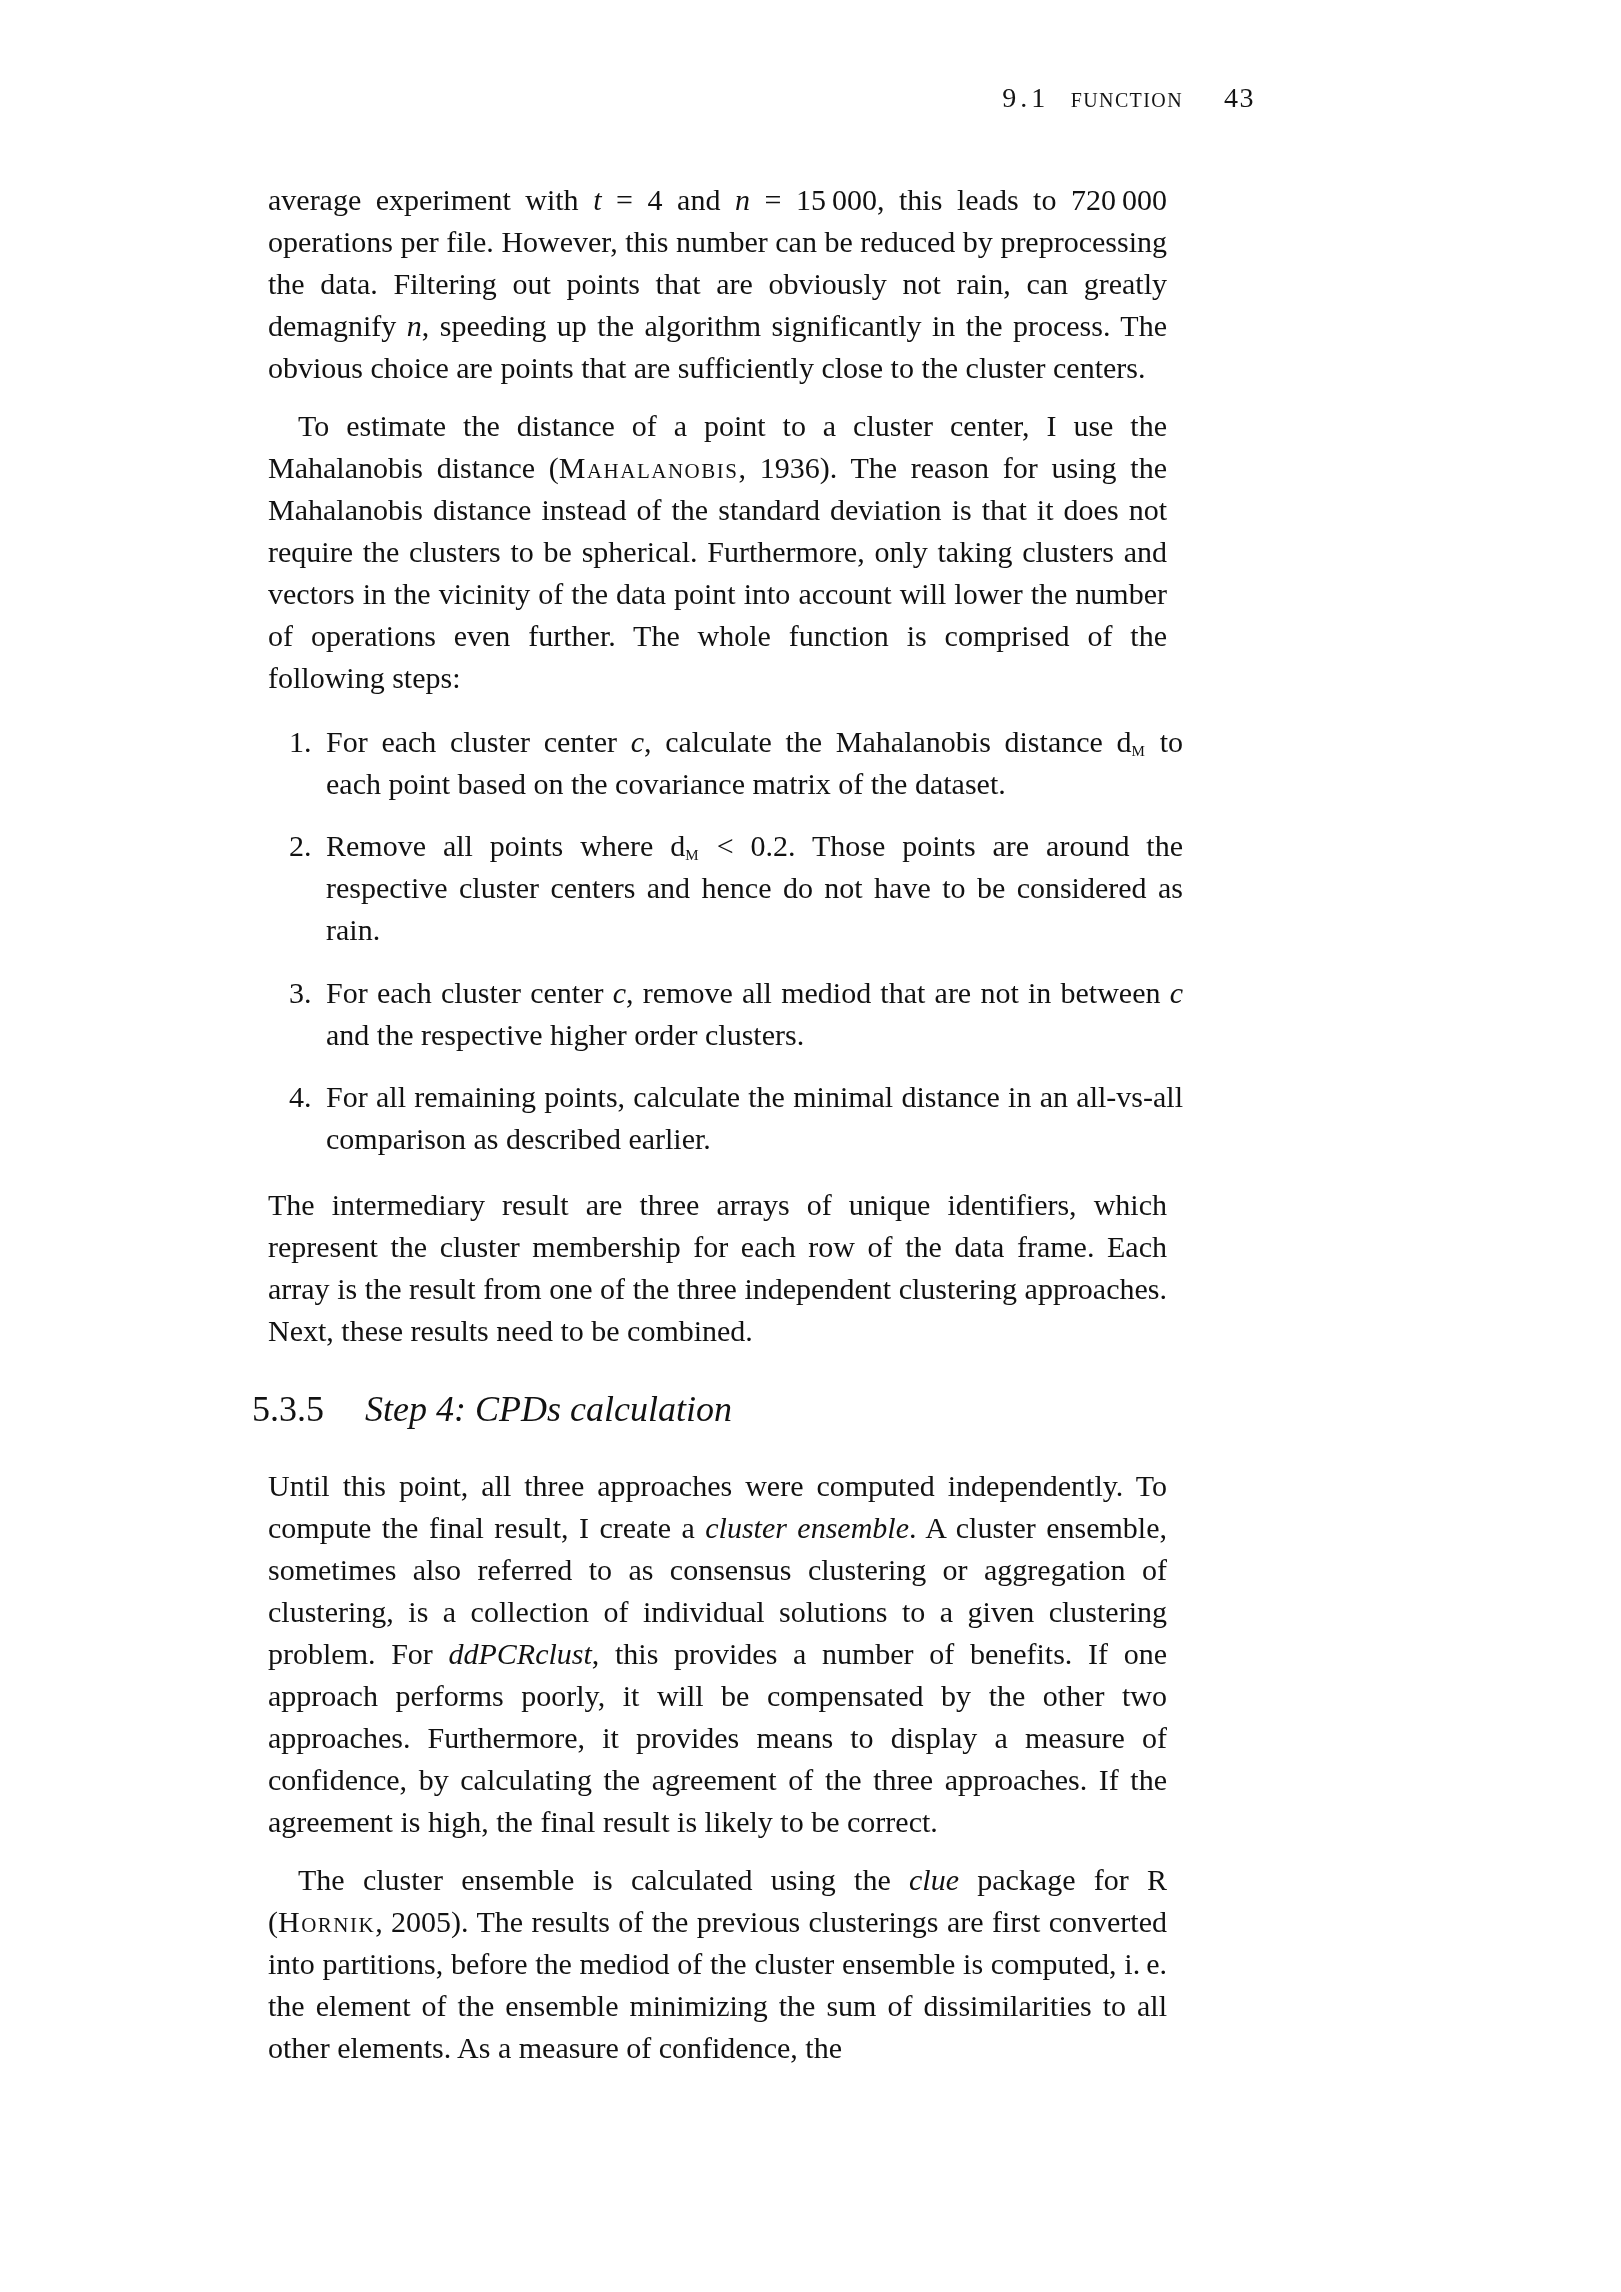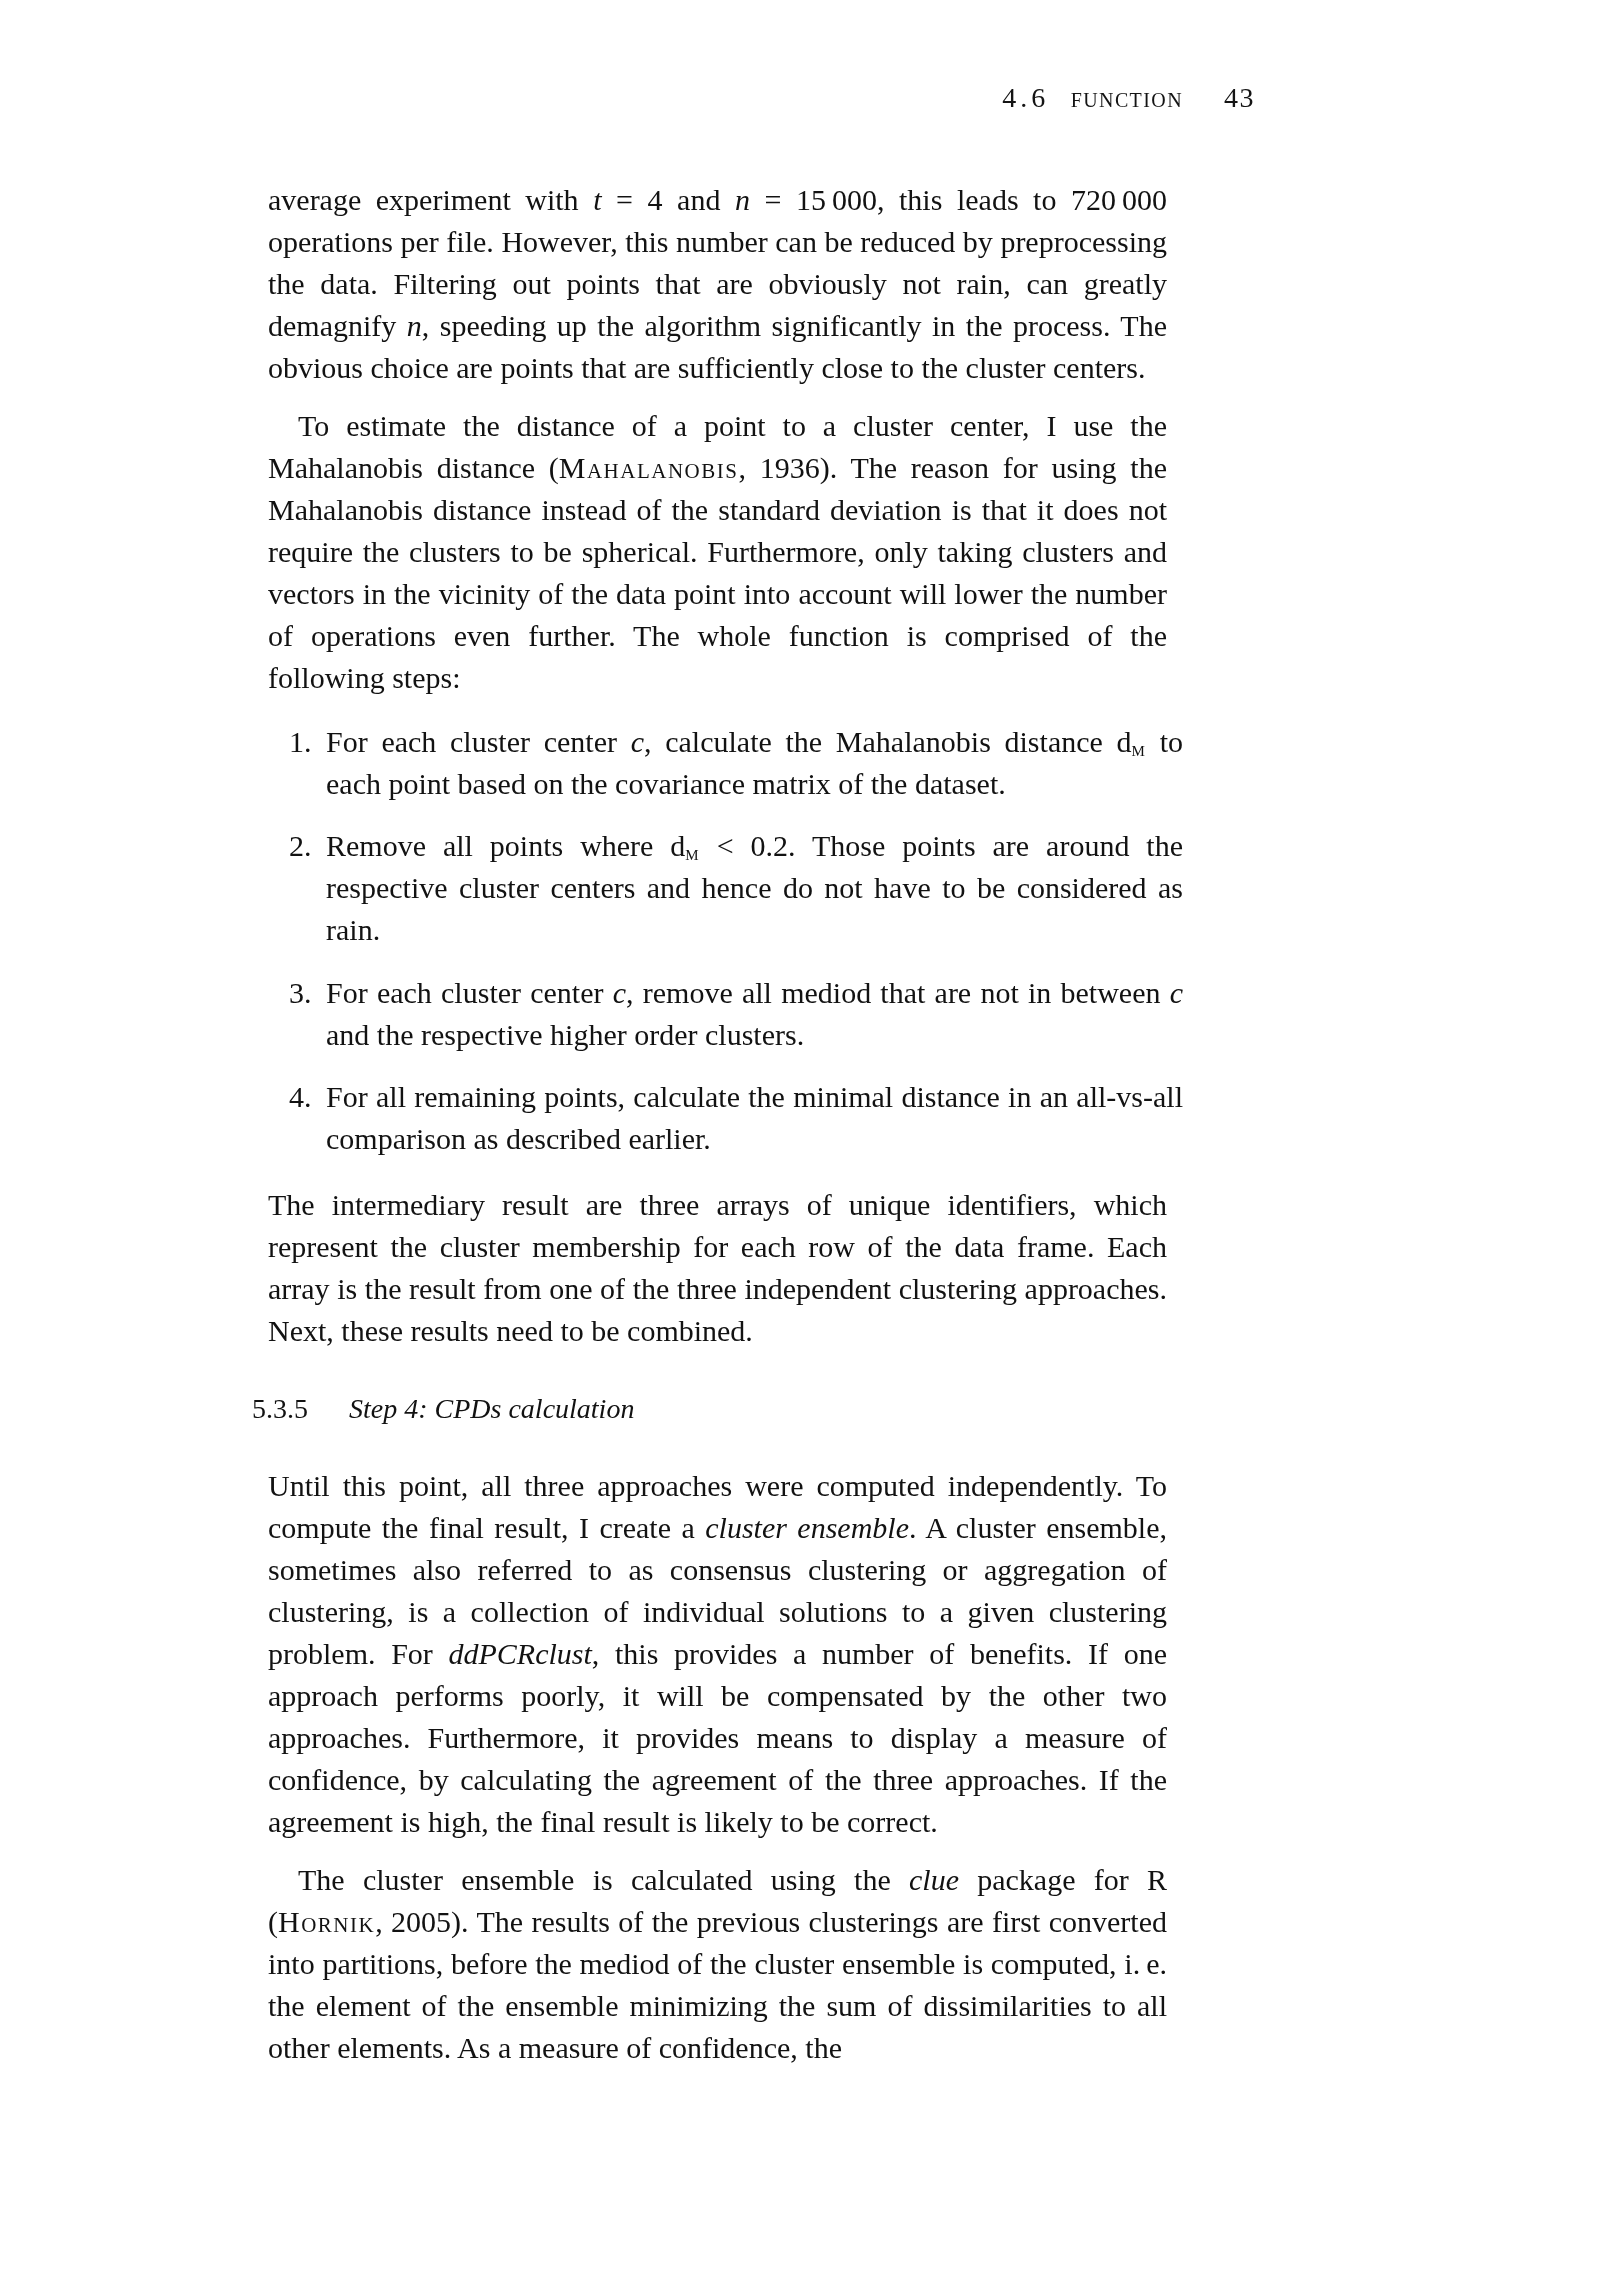--- a/index.html
+++ b/index.html
@@ -68,21 +68,21 @@
   .steps .num {
     position: absolute;
     left: 37px;
     top: 0;
   }
 
   
   .subsection {
     margin-top: 36px;
     margin-bottom: 35px;
-    font-size: 28px;
+    font-size: 36px;
     font-weight: normal;
     text-align: left;
   }
   .subsec-num { margin-right: 41px; }
   .subsec-title { font-style: italic; }
 
   
   .run-i  { font-style: italic; }
   .run-sc { font-variant: small-caps; letter-spacing: 0.05em; }
   .run-sub {
@@ -90,21 +90,21 @@
     vertical-align: -0.18em;
     line-height: 0;
   }
 </style>
 </head>
 <body>
 
 <div class="page">
 
   <header class="running-header">
-    <span class="section-label"><span>4.6 </span><span class="run-sc">function</span></span>
+    <span class="section-label"><span>9.1 </span><span class="run-sc">function</span></span>
     <span class="page-number">43</span>
   </header>
 
   <main class="text-block">
 
     <p class="para"><span>average experiment with </span><span class="run-i">t</span><span> = 4 and </span><span class="run-i">n</span><span> = 15 000, this leads to 720 000 operations per file. However, this number can be reduced by preprocessing the data. Filtering out points that are obviously not rain, can greatly demagnify </span><span class="run-i">n</span><span>, speeding up the algorithm significantly in the process. The obvious choice are points that are sufficiently close to the cluster centers.</span></p>
 
     <p class="para indent"><span>To estimate the distance of a point to a cluster center, I use the Mahalanobis distance (</span><span class="run-sc">Mahalanobis</span><span>, 1936). The reason for using the Mahalanobis distance instead of the standard deviation is that it does not require the clusters to be spherical. Furthermore, only taking clusters and vectors in the vicinity of the data point into account will lower the number of operations even further. The whole function is comprised of the following steps:</span></p>
 
     <ol class="steps">

